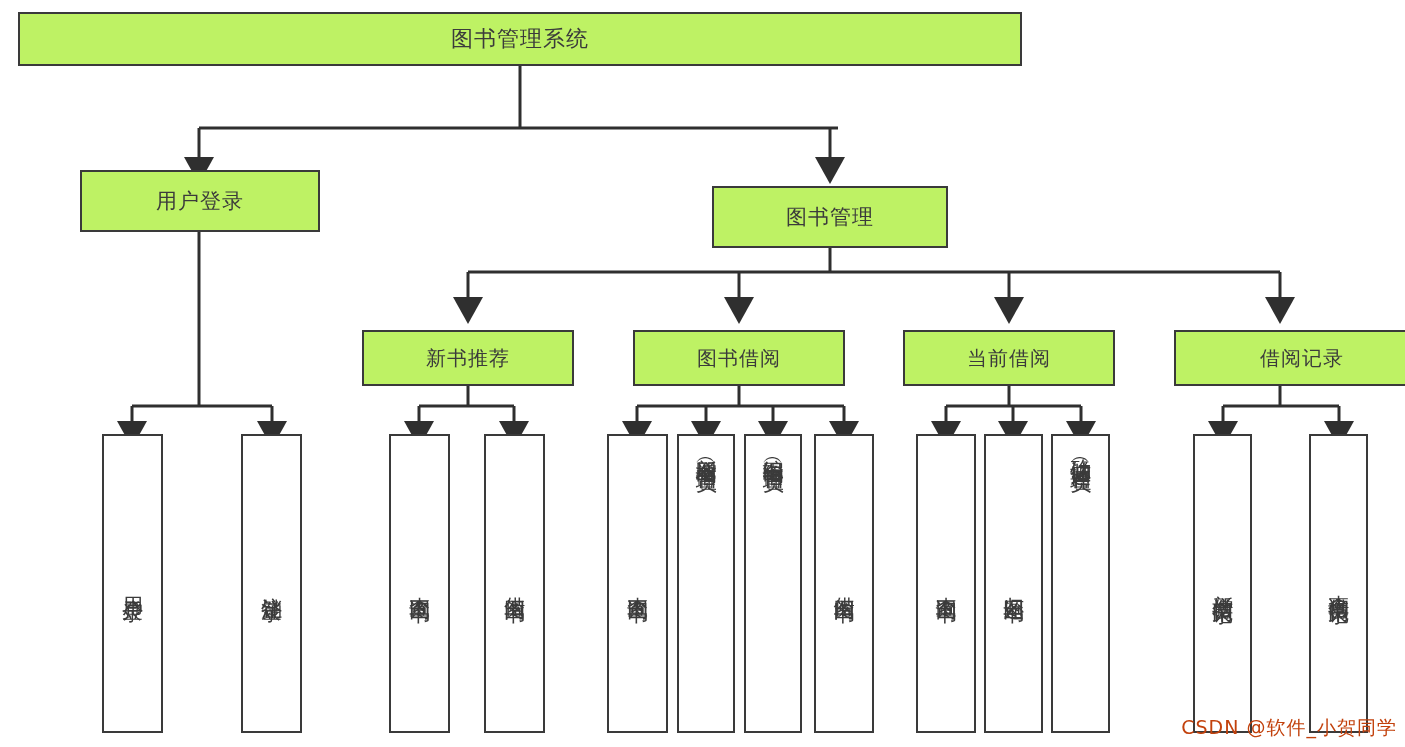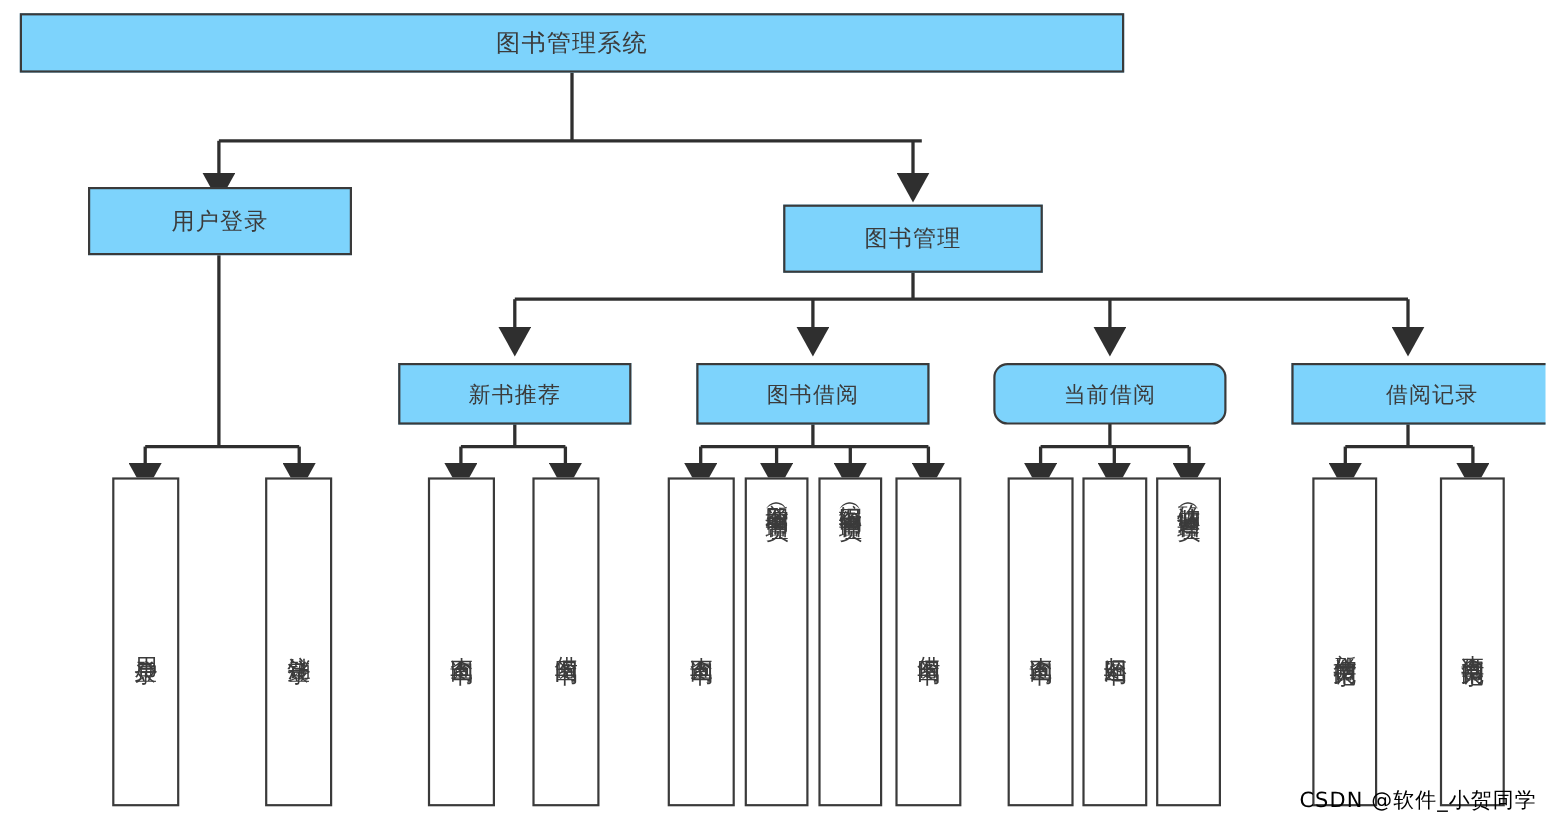--- a/index.html
+++ b/index.html
@@ -10,21 +10,21 @@
     font-family:"DejaVu Sans","Liberation Sans",sans-serif;
     overflow:hidden;
   }
   #canvas{position:relative;width:1405px;height:747px;}
 
   svg#wires{position:absolute;left:0;top:0;width:1405px;height:747px;pointer-events:none;}
 
   .node{
     position:absolute;
     box-sizing:border-box;
-    background:#7dd3fc;
+    background:#bef264;
     border:2px solid #3a3a3a;
     display:flex;
     align-items:center;
     justify-content:center;
     color:#3b3b3b;
     font-size:21px;
     letter-spacing:1px;
     z-index:2;
     text-align:right;
   }
@@ -53,21 +53,21 @@
     letter-spacing:2px;
     white-space:nowrap;
   }
   
   .leaf.mid{align-items:center;padding-top:0;}
 
   .watermark{
     position:absolute;
     right:8px;bottom:6px;
     font-size:19px;
-    color:#000000;
+    color:#c2410c;
     letter-spacing:1px;
     z-index:3;
     white-space:nowrap;
   }
 </style>
 </head>
 <body>
 
 <div id="canvas">
 
@@ -131,21 +131,21 @@
   <div class="node lvl2" style="left:712px;top:186px;width:236px;height:62px;">
     <span>图书管理</span>
   </div>
 
   <div class="node lvl3" style="left:362px;top:318px;width:212px;height:56px;">
     <span>新书推荐</span>
   </div>
   <div class="node lvl3" style="left:633px;top:318px;width:212px;height:56px;">
     <span>图书借阅</span>
   </div>
-  <div class="node lvl3" style="left:903px;top:318px;width:212px;height:56px;border-radius:13px;">
+  <div class="node lvl3" style="left:903px;top:318px;width:212px;height:56px;">
     <span>当前借阅</span>
   </div>
   <div class="node lvl3" style="left:1174px;top:318px;width:256px;height:56px;">
     <span>借阅记录</span>
   </div>
 
   <div class="leaf mid" style="left:102px;top:434px;width:61px;height:299px;">
     <span class="vtext">用户登录</span>
   </div>
   <div class="leaf mid" style="left:241px;top:434px;width:61px;height:299px;">

